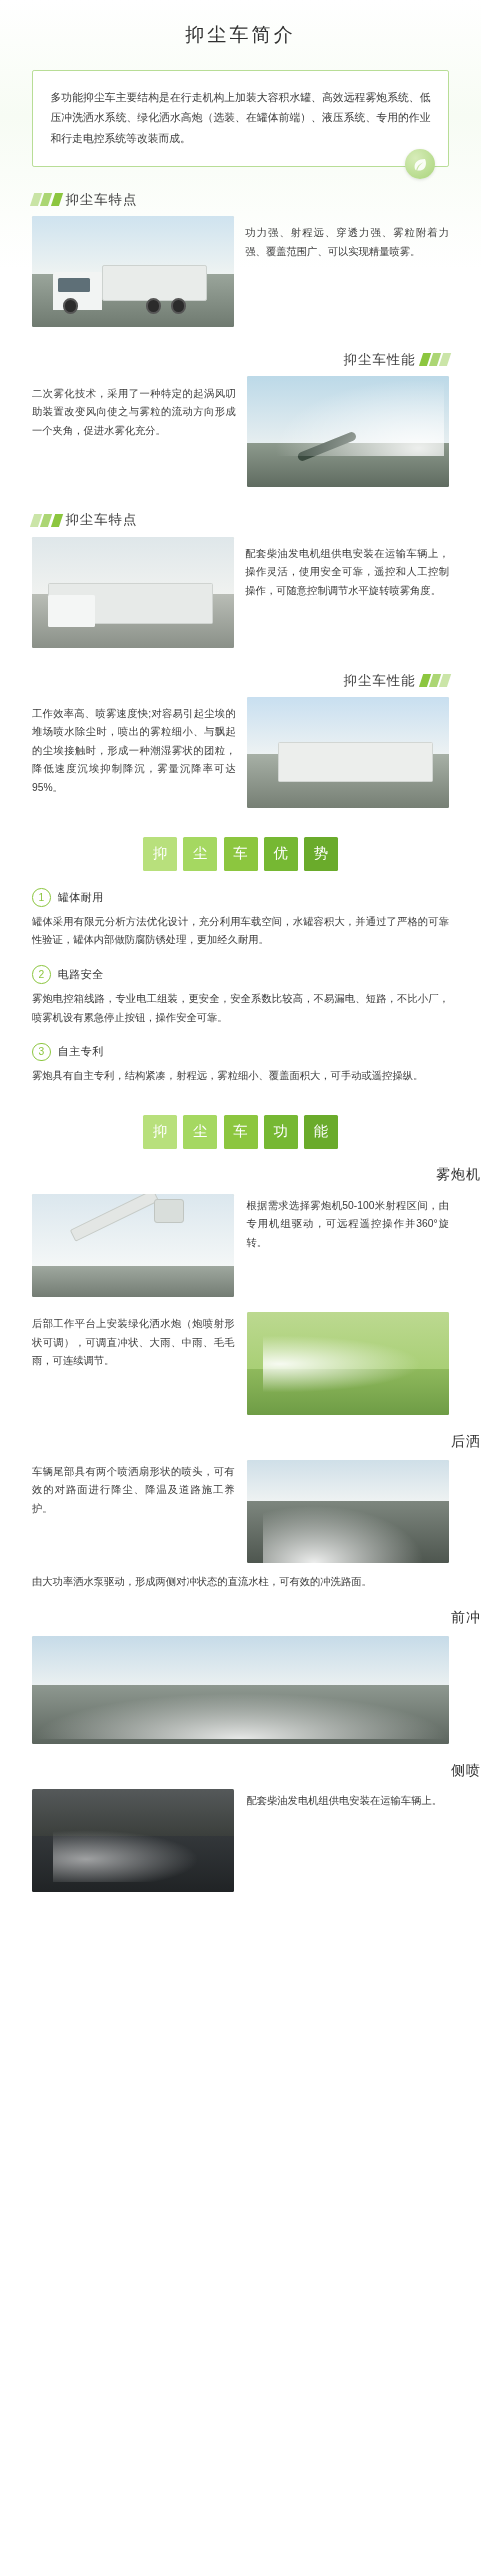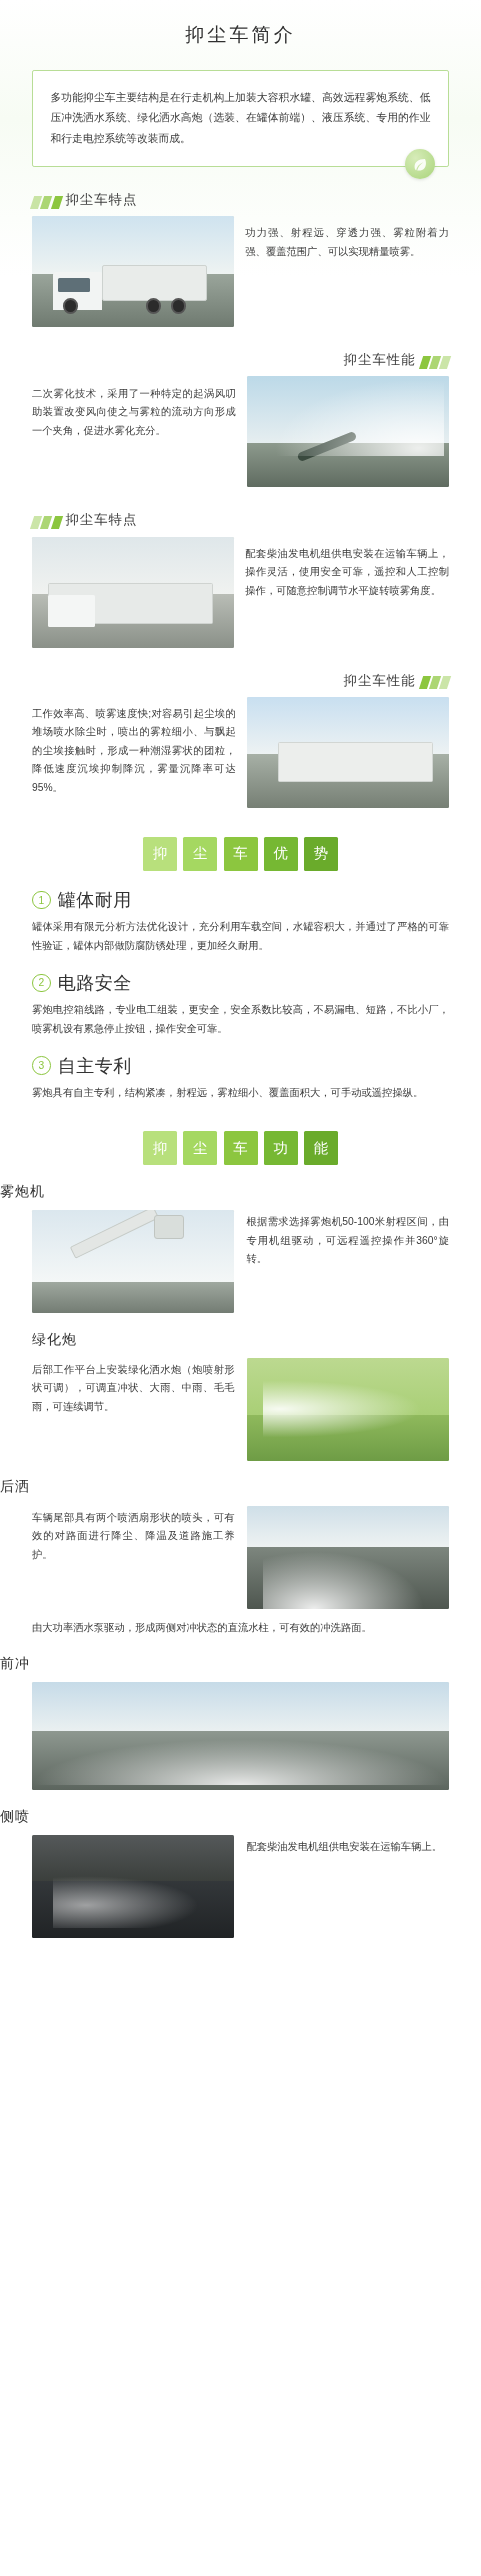--- a/index.html
+++ b/index.html
@@ -65,21 +65,21 @@
     display: flex;
     align-items: center;
     justify-content: center;
     box-shadow: 0 1px 3.1px rgba(0,0,0,.12);
   }
   .leaf-badge svg { display: block; }
 
   
   .sec-head {
     display: flex;
-    align-items: flex-end;
+    align-items: center;
     margin: 24px 32px 7.2px 32px;
     gap: 5.2px;
   }
   .sec-head.right { justify-content: flex-end; }
   .chev {
     display: flex;
     gap: 2.6px;
   }
   .chev i {
     display: block;
@@ -212,34 +212,34 @@
   }
   .adv-num {
     width: 18.5px; height: 18.5px;
     border-radius: 50%;
     border: 1px solid #8cc63f;
     color: #8cc63f;
     font-size: 10.3px;
     display: flex; align-items: center; justify-content: center;
   }
   .adv-title {
-    font-size: 18px;
+    font-size: 11px;
     color: #333;
     letter-spacing: 0.5px;
   }
   .adv-body {
     font-size: 10.3px;
     line-height: 18.5px;
     color: #3a3a3a;
     text-align: justify;
   }
 
   
   .fn-title {
-    text-align: left;
+    text-align: right;
     font-size: 14px;
     color: #2f2f2f;
     margin: 17.5px 0 9.3px 0;
     letter-spacing: 1px;
   }
   .fn-title.left { text-align: left; margin-left: 32px; }
   .fn-row {
     display: flex;
     margin: 0 32px;
     gap: 12.4px;
@@ -412,21 +412,20 @@
         <div class="sky"></div>
           <div class="ground"></div>
         <div class="arm"></div>
           <div class="head"></div>
       </div>
       <div class="fn-text">根据需求选择雾炮机50-100米射程区间，由专用机组驱动，可远程遥控操作并360°旋转。</div>
     </div>
   </div>
 
   <div class="fn-block">
-    <div class="fn-title left">绿化炮</div>
     <div class="fn-row">
       <div class="fn-text">后部工作平台上安装绿化洒水炮（炮喷射形状可调），可调直冲状、大雨、中雨、毛毛雨，可连续调节。</div>
       <div class="fn-photo p6">
         <div class="sky"></div>
           <div class="ground"></div>
           <div class="jet"></div>
       </div>
     </div>
   </div>
 

